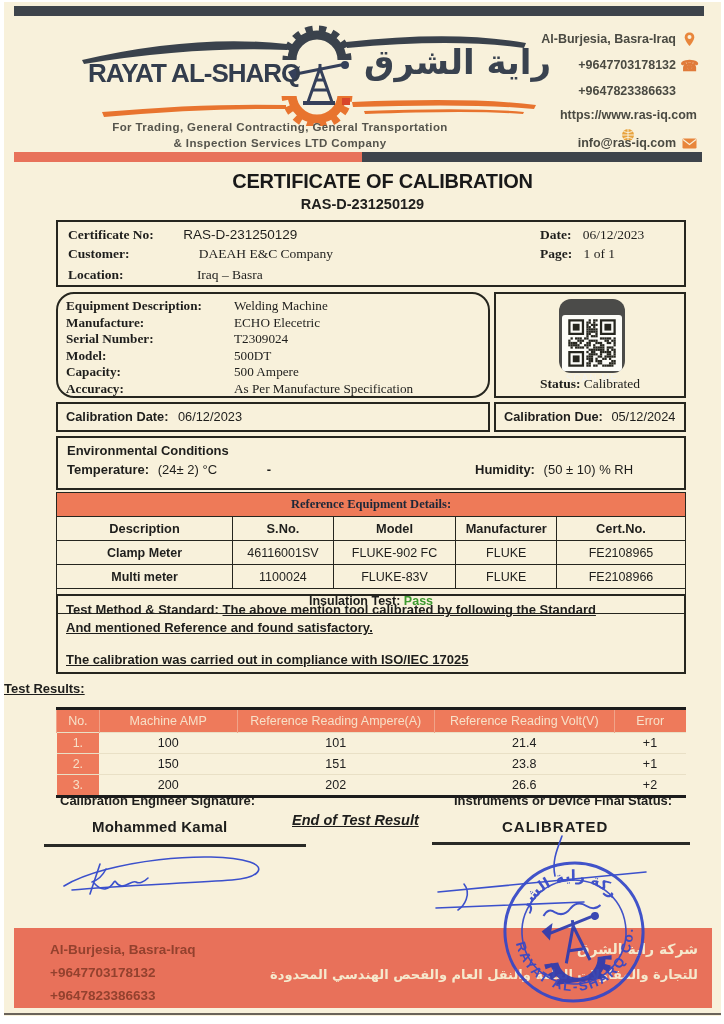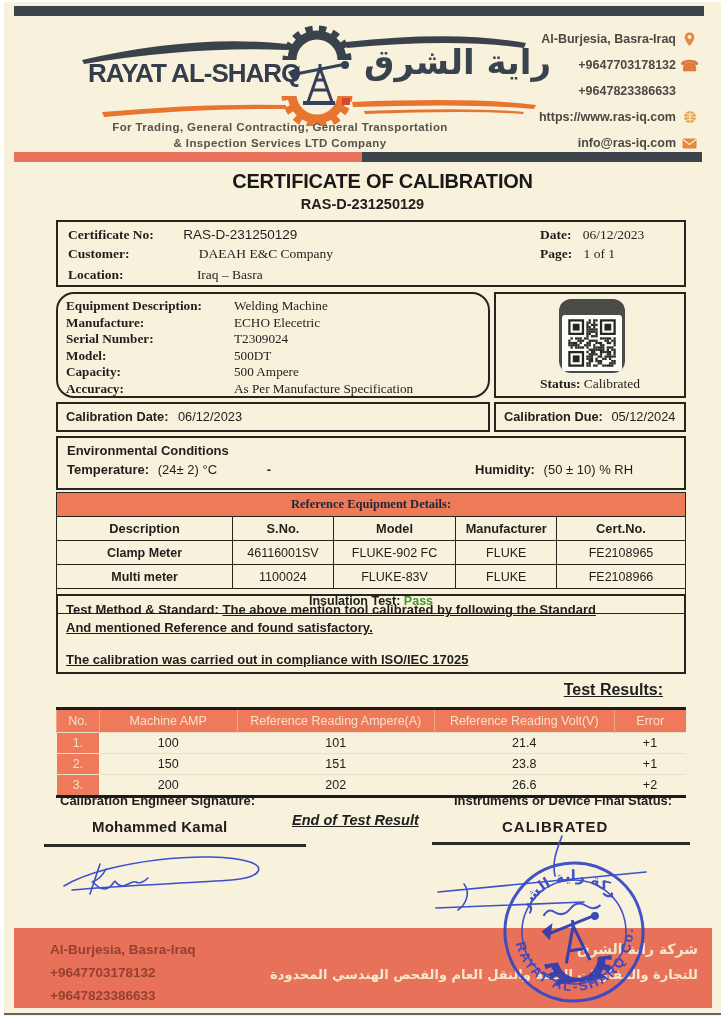--- a/index.html
+++ b/index.html
@@ -69,21 +69,21 @@
   .ref-head th{font-weight:bold;height:19px;font-size:12.8px;}
   .ref-row td{height:19px;}
   .ref-row .desc{font-weight:bold;}
   .ref-insulation{font-size:13px;font-weight:bold;height:20px;}
   .pass{color:#3C9A2E;}
 
   .method-box{left:52px;top:592px;width:630px;height:80px;font-size:13px;font-weight:bold;line-height:18px;padding:5px 8px;box-sizing:border-box;}
   .method-box .u{text-decoration:underline;}
   .method-line3{margin-top:14px;}
 
-  .results-title{left:0;top:679px;width:659px;text-align:right;font-size:16px;font-weight:bold;text-decoration:underline;}
+  .results-title{left:0;top:679px;width:659px;text-align:left;font-size:13px;font-weight:bold;text-decoration:underline;}
 
   
   .res-wrap{left:52px;top:705px;width:630px;border-top:3px solid #1c1c1c;border-bottom:3px solid #1c1c1c;}
   .res-table{width:100%;border-collapse:collapse;}
   .res-table td,.res-table th{font-size:12.5px;text-align:center;padding:0;}
   .res-head th{background:#EE7A5B;color:#F7E0C8;height:22px;font-weight:normal;border-left:1px solid #f0a489;}
   .res-row td{height:20px;color:#202020;border-top:1px solid #e9e0c6;}
   .res-row td.no{background:#EE7A5B;color:#F7E0C8;}
   .col-no{width:42px;}.col-amp{width:138px;}.col-ra{width:198px;}.col-rv{width:180px;}.col-err{width:72px;}
 
@@ -174,21 +174,21 @@
       </span>
     </div>
     <div class="contact-row" style="top:54px;">
       <span class="txt">+9647703178132</span>
       <span class="ic" style="color:#E07A3A;font-size:15px;line-height:13px;">☎</span>
     </div>
     <div class="contact-row" style="top:80px;">
       <span class="txt">+9647823386633</span>
       <span class="ic"></span>
     </div>
-    <div class="contact-row" style="top:106px;">
+    <div class="contact-row" style="top:106px;flex-direction:column;">
       <span class="txt">https://www.ras-iq.com</span>
       <span class="ic">
         <svg width="14" height="14" viewBox="0 0 14 14">
             <circle cx="7" cy="7" r="6" fill="#E8A23C"></circle>
             <path d="M7,1 v12 M1,7 h12 M2.5,3.5 q4.5,2.4 9,0 M2.5,10.5 q4.5,-2.4 9,0" stroke="#F8F1DB" stroke-width="1" fill="none"></path>
           </svg>
       </span>
     </div>
     <div class="contact-row" style="top:132px;">
       <span class="txt">info@ras-iq.com</span>

